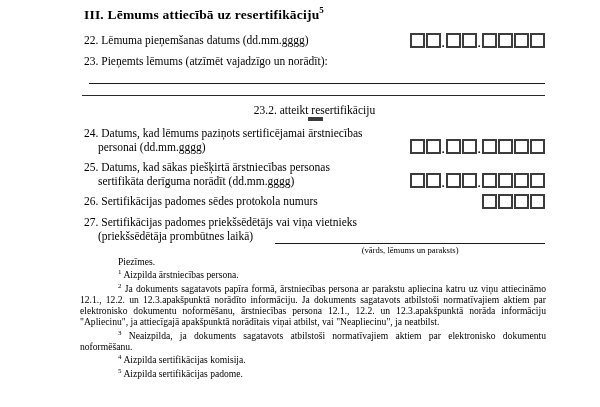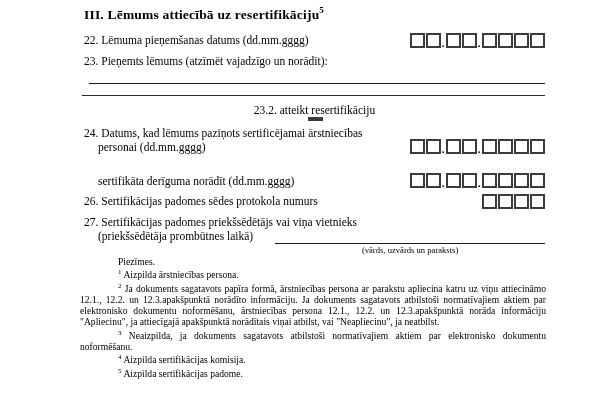--- a/index.html
+++ b/index.html
@@ -137,21 +137,21 @@
           <span class="fbox"></span>
           <span class="boxdot">.</span>
           <span class="fbox"></span>
           <span class="fbox"></span>
           <span class="fbox"></span>
           <span class="fbox"></span>
         </span>
     </div>
 
     <div class="row row-25">
-      <span class="itemtext hang"><br><span>sertifikāta derīguma norādīt (dd.mm.gggg)</span></span>
+      <span class="itemtext hang"><span>25. Datums, kad sākas piešķirtā ārstniecības personas</span><br><span>sertifikāta derīguma norādīt (dd.mm.gggg)</span></span>
       <span class="boxgroup">
           <span class="fbox"></span>
           <span class="fbox"></span>
           <span class="boxdot">.</span>
           <span class="fbox"></span>
           <span class="fbox"></span>
           <span class="boxdot">.</span>
           <span class="fbox"></span>
           <span class="fbox"></span>
           <span class="fbox"></span>
@@ -168,21 +168,21 @@
           <span class="fbox"></span>
         </span>
     </div>
 
     <div class="row-27a itemtext">27. Sertifikācijas padomes priekšsēdētājs vai viņa vietnieks</div>
 
     <div class="row-27b">
       <span class="lbl-27b">(priekšsēdētāja prombūtnes laikā)</span>
       <span class="sigcol">
         <span class="sigline" style="display:block"></span>
-        <span class="sigcaption" style="display:block">(vārds, uzvārds un paraksts)</span>
+        <span class="sigcaption" style="display:block">(vārds, lēmums un paraksts)</span>
       </span>
     </div>
 
   </div>
 
   <div class="notes">
     <p class="nosup">Piezīmes.</p>
     <p><sup>1</sup> <span>Aizpilda ārstniecības persona.</span></p>
     <p><sup>2</sup> <span>Ja dokuments sagatavots papīra formā, ārstniecības persona ar parakstu apliecina katru uz viņu attiecināmo 12.1., 12.2. un 12.3.apakšpunktā norādīto informāciju. Ja dokuments sagatavots atbilstoši normatīvajiem aktiem par elektronisko dokumentu noformēšanu, ārstniecības persona 12.1., 12.2. un 12.3.apakšpunktā norāda informāciju "Apliecinu", ja attiecīgajā apakšpunktā norādītais viņai atbilst, vai "Neapliecinu", ja neatbilst.</span></p>
     <p><sup>3</sup> <span>Neaizpilda, ja dokuments sagatavots atbilstoši normatīvajiem aktiem par elektronisko dokumentu noformēšanu.</span></p>

